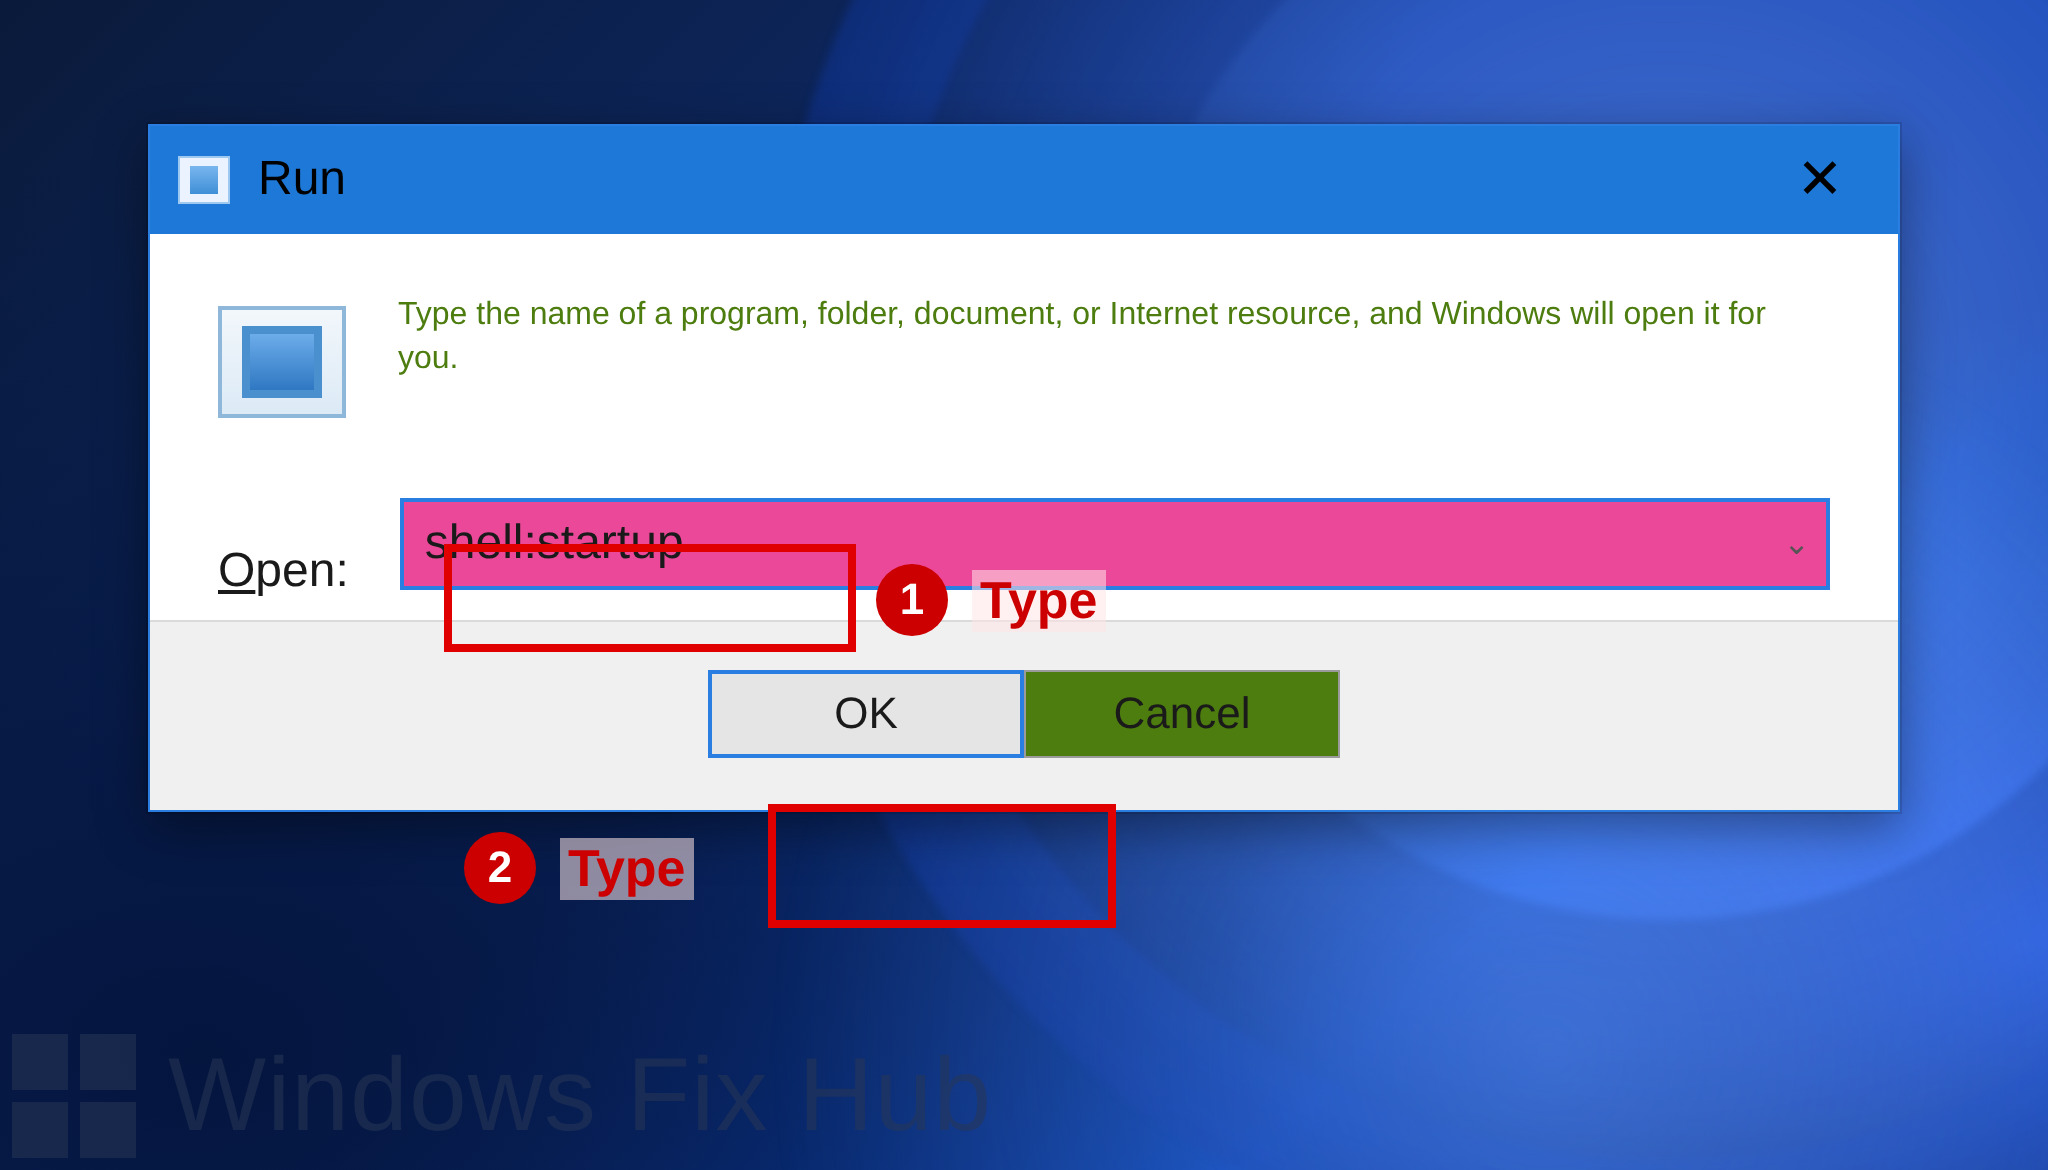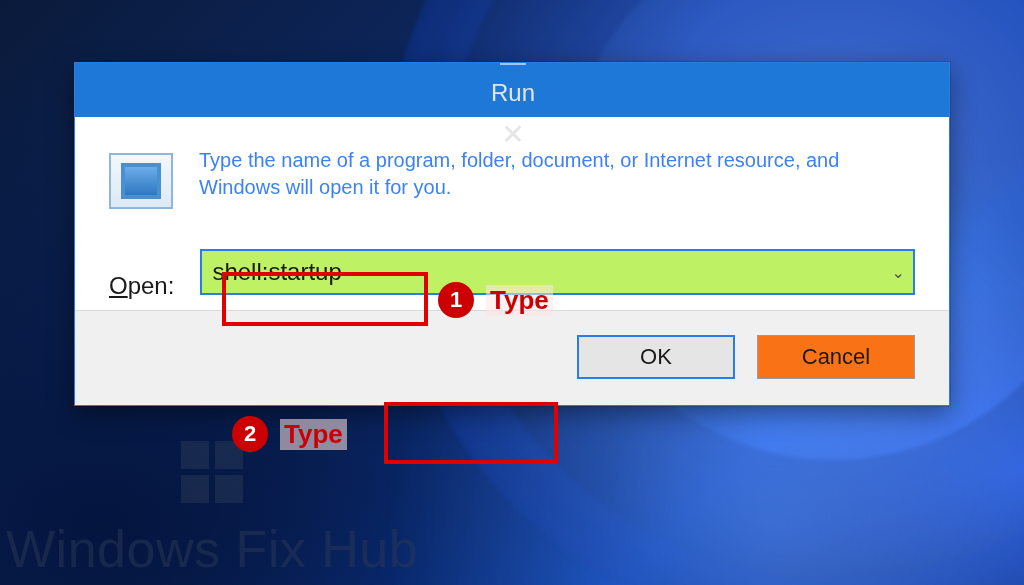--- a/index.html
+++ b/index.html
@@ -45,21 +45,20 @@
   
   .watermark {
     position: absolute;
     left: 6px;
     bottom: 6px;
     display: flex;
     align-items: center;
     gap: 16px;
     color: rgba(40, 55, 85, 0.55);
     user-select: none;
-    flex-direction: column;
   }
   .watermark .wm-logo {
     width: 62px; height: 62px;
     display: grid;
     grid-template-columns: 1fr 1fr;
     grid-template-rows: 1fr 1fr;
     gap: 6px;
   }
   .watermark .wm-logo span { background: rgba(40,55,85,0.55); }
   .watermark .wm-text {
@@ -74,26 +73,25 @@
     position: absolute;
     left: 74px; top: 62px;
     width: 876px;
     background: #fff;
     border: 1px solid #2a7de1;
     box-shadow: 0 8px 24px rgba(0,0,0,0.4), 0 0 0 1px rgba(0,0,0,0.12);
   }
   .titlebar {
     height: 54px;
     background: #1e78d7;
-    color: #e5e5e5;
+    color: #000000;
     display: flex;
     align-items: center;
     padding: 0 12px 0 14px;
     gap: 14px;
-    flex-direction: column;
   }
   .titlebar .app-icon {
     width: 26px; height: 24px;
     background: #eaf3ff;
     border: 1px solid #9ec8ef;
     position: relative;
   }
   .titlebar .app-icon::after {
     content: "";
     position: absolute;
@@ -128,23 +126,23 @@
     flex: 0 0 auto;
   }
   .run-big-icon::after {
     content: "";
     position: absolute;
     inset: 8px 10px;
     border: 4px solid #4a8fce;
     background: linear-gradient(180deg,#6cacea,#2f78c2);
   }
   .desc-text {
-    font-size: 20px;
+    font-size: 16px;
     line-height: 1.35;
-    color: #3b82f6;
+    color: #4d7c0f;
   }
 
   .open-row {
     margin-top: 34px;
     display: flex;
     align-items: center;
     gap: 26px;
   }
   .open-label {
     font-size: 24px;
@@ -153,49 +151,48 @@
   }
   .open-label .ul { text-decoration: underline; }
   .open-input-wrap {
     flex: 1;
     position: relative;
   }
   .open-input {
     width: 100%;
     height: 46px;
     border: 2px solid #2a7de1;
-    background: #bef264;
+    background: #ec4899;
     font-size: 24px;
     padding: 4px 44px 4px 10px;
     font-family: inherit;
     color: #1a1a1a;
     outline: none;
   }
   .open-input-wrap .chev {
     position: absolute;
     right: 10px; top: 50%;
     transform: translateY(-50%);
     font-size: 16px;
     color: #555;
     pointer-events: none;
   }
 
   .button-row {
     background: #f0f0f0;
     border-top: 1px solid #dadada;
     padding: 24px 34px 26px 34px;
     display: flex;
-    justify-content: flex-end;
-    gap: 22px;
+    justify-content: center;
   }
   .btn {
     min-width: 158px;
     height: 44px;
     border: 1px solid #9b9b9b;
-    background: #f97316;
+    background: #4d7c0f;
     font-size: 22px;
     font-family: inherit;
     color: #1a1a1a;
     cursor: pointer;
     padding: 0 12px;
   }
   .btn.default {
     border: 2px solid #2a7de1;
     background: #e5e5e5;
   }

